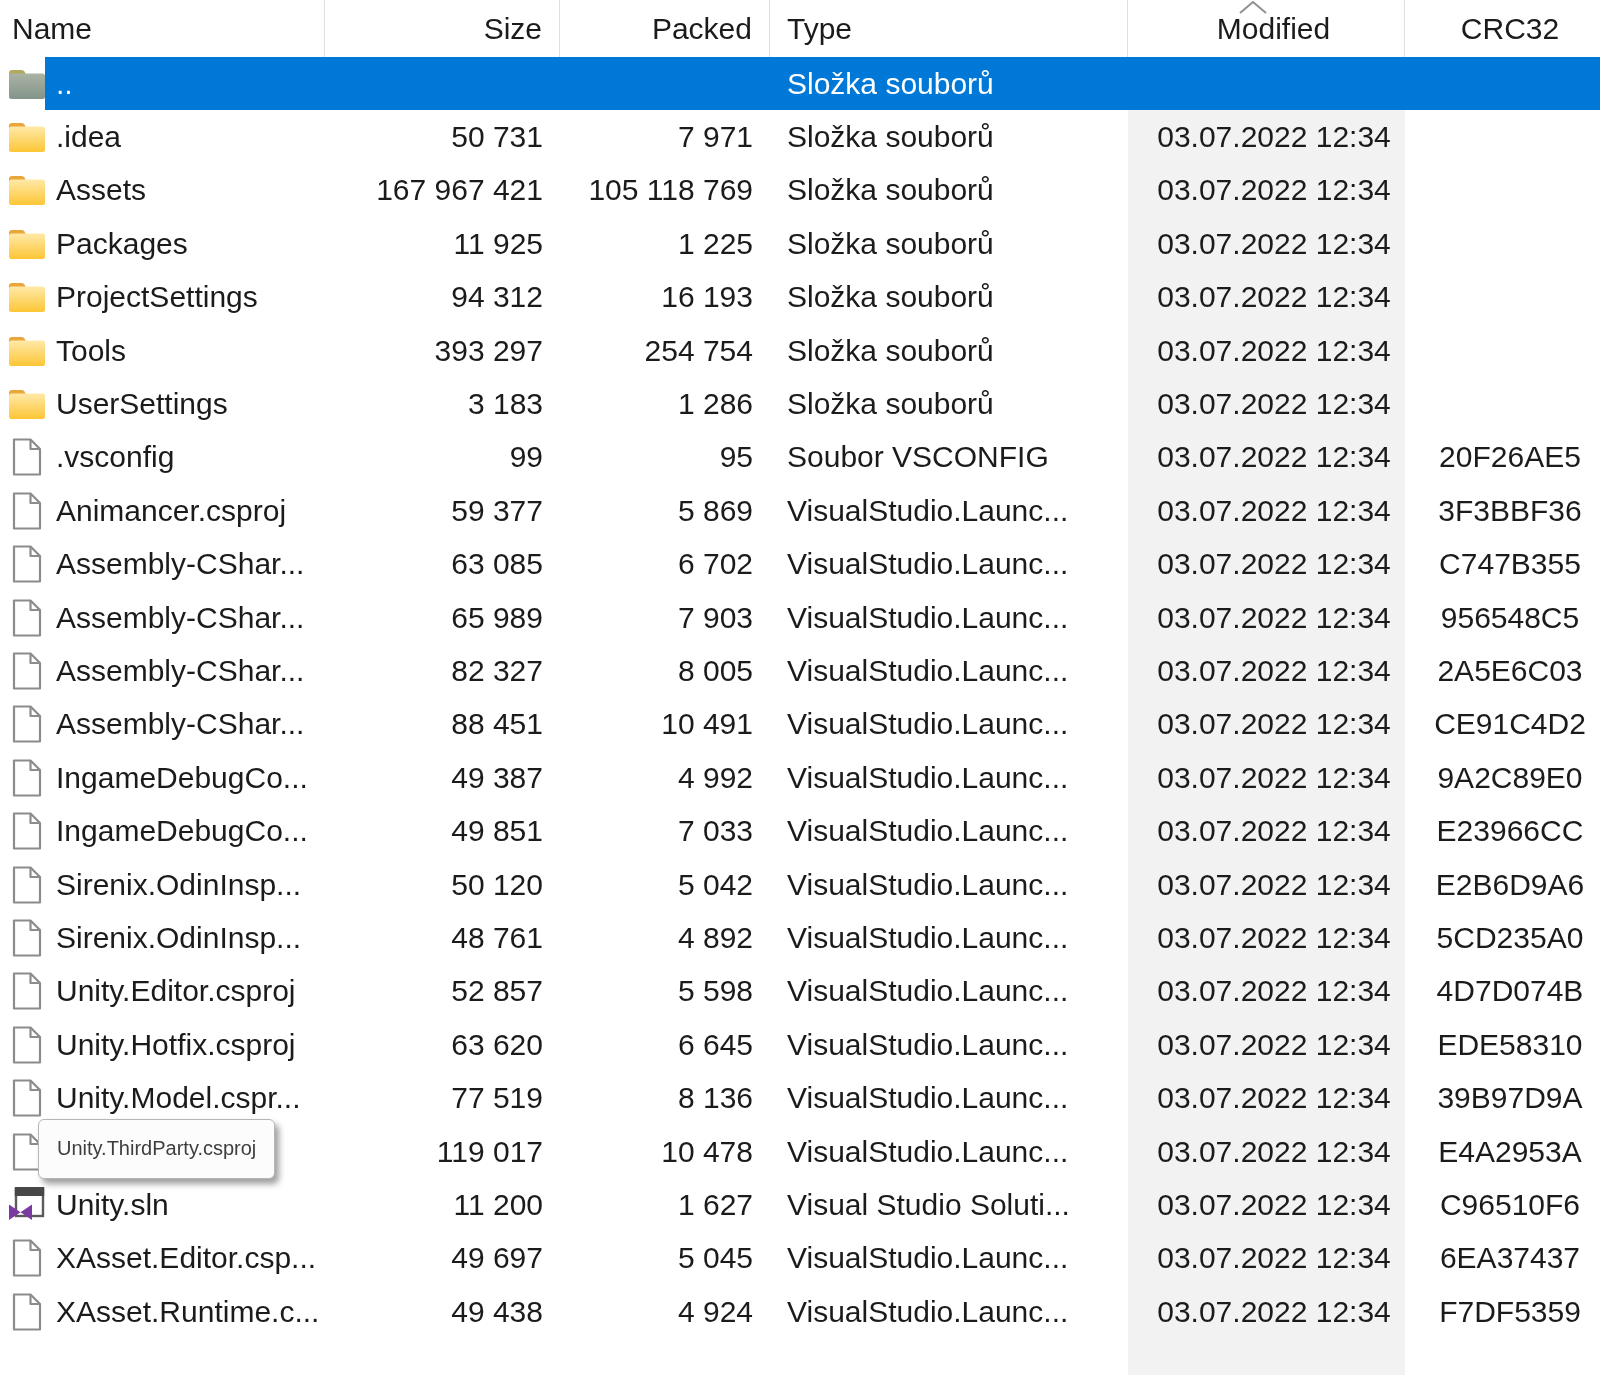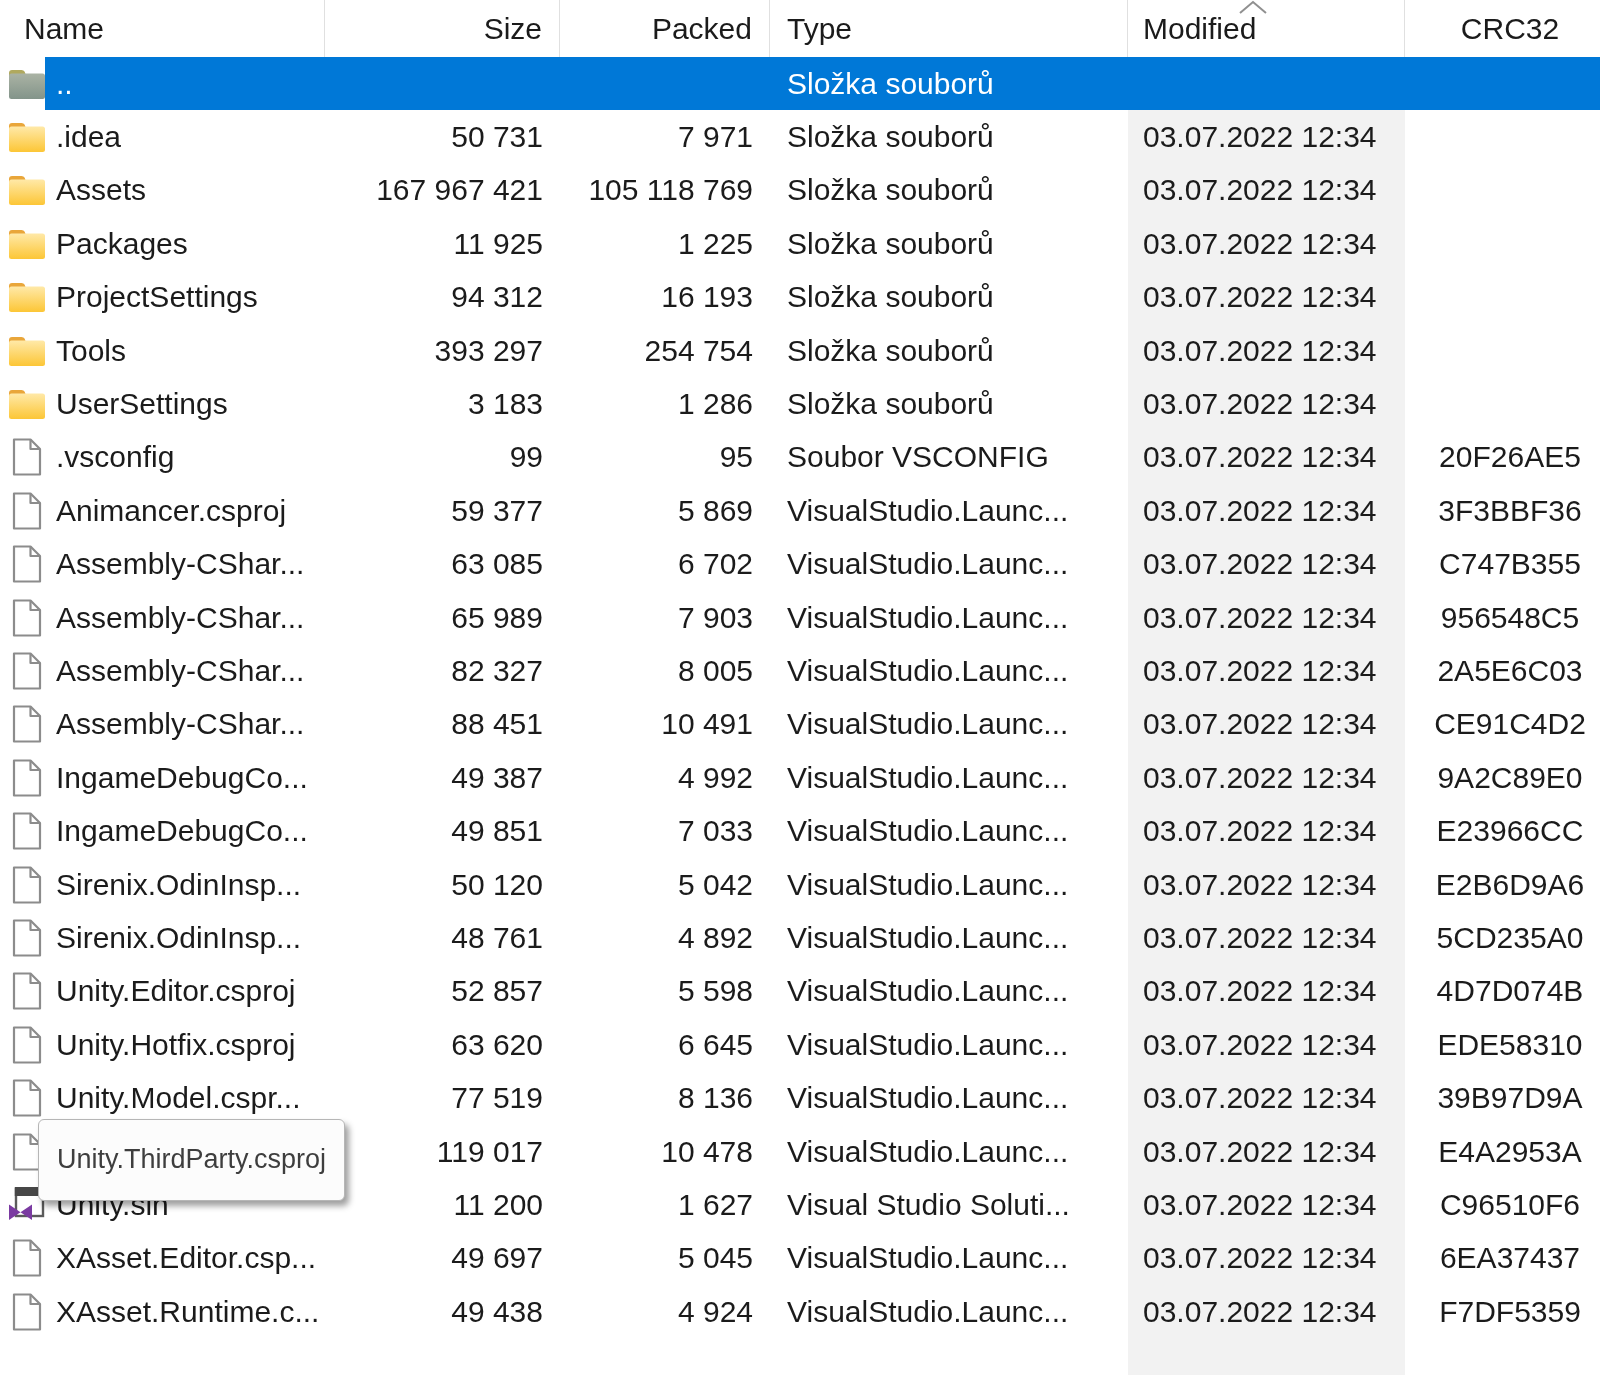--- a/index.html
+++ b/index.html
@@ -10,43 +10,43 @@
   .modified-band{position:absolute;left:1128px;top:57px;width:277px;height:1318px;background:#f2f2f2;z-index:0;}
 
   
   .header{position:absolute;top:0;left:0;width:1600px;height:57px;display:flex;background:#fff;z-index:2;}
   .hcell{display:flex;align-items:center;font-size:30px;color:#1b1b1b;box-sizing:border-box;
          border-right:1px solid #e0e0e0;white-space:nowrap;overflow:hidden;}
   .hcell:last-child{border-right:none;}
   .sort-icon{position:absolute;left:1237px;top:0;z-index:3;}
 
   
-  .col-name{width:325px;padding-left:24px;}
+  .col-name{width:325px;padding-left:12px;}
   .col-size{width:235px;justify-content:flex-end;padding-right:17px;}
   .col-packed{width:210px;justify-content:flex-end;padding-right:17px;}
   .col-type{width:358px;padding-left:17px;text-align:center;}
-  .col-modified{width:277px;padding-left:15px;}
+  .col-modified{width:277px;padding-left:15px;justify-content:center;}
   .col-crc32{width:195px;padding-left:15px;justify-content:center;}
 
   
   .rows{position:absolute;top:57px;left:0;width:1600px;z-index:1;}
   .row{display:flex;height:53.4px;position:relative;}
   .cell{display:flex;align-items:center;font-size:30px;color:#1b1b1b;box-sizing:border-box;
         white-space:nowrap;overflow:hidden;}
   .row.selected{background:linear-gradient(to right,transparent 0,transparent 45px,#0078d7 45px);}
   .row.selected .cell{color:#ffffff;}
 
   .name-cell{padding-left:0;}
   .icon-slot{flex:0 0 50px;width:50px;display:flex;align-items:center;justify-content:center;margin-left:2px;}
   .name-label{margin-left:4px;}
 
   
-  .tooltip{position:absolute;left:38px;top:1119px;height:58px;line-height:56px;padding:11px 18px;
+  .tooltip{position:absolute;left:38px;top:1119px;height:58px;line-height:56px;padding:0 18px;
            background:#fcfcfc;border:1px solid #b6b6b6;border-radius:6px;
-           box-shadow:4px 5px 6px rgba(0,0,0,0.38);font-size:27px;color:#3e3e3e;z-index:6;white-space:nowrap;}
+           box-shadow:4px 5px 6px rgba(0,0,0,0.38);font-size:20px;color:#3e3e3e;z-index:6;white-space:nowrap;}
 </style>
 </head>
 <body>
 
 <div class="window">
   <div class="modified-band"></div>
 
   <div class="header" id="header">
       <div class="hcell col-name">
         <span>Name</span>

